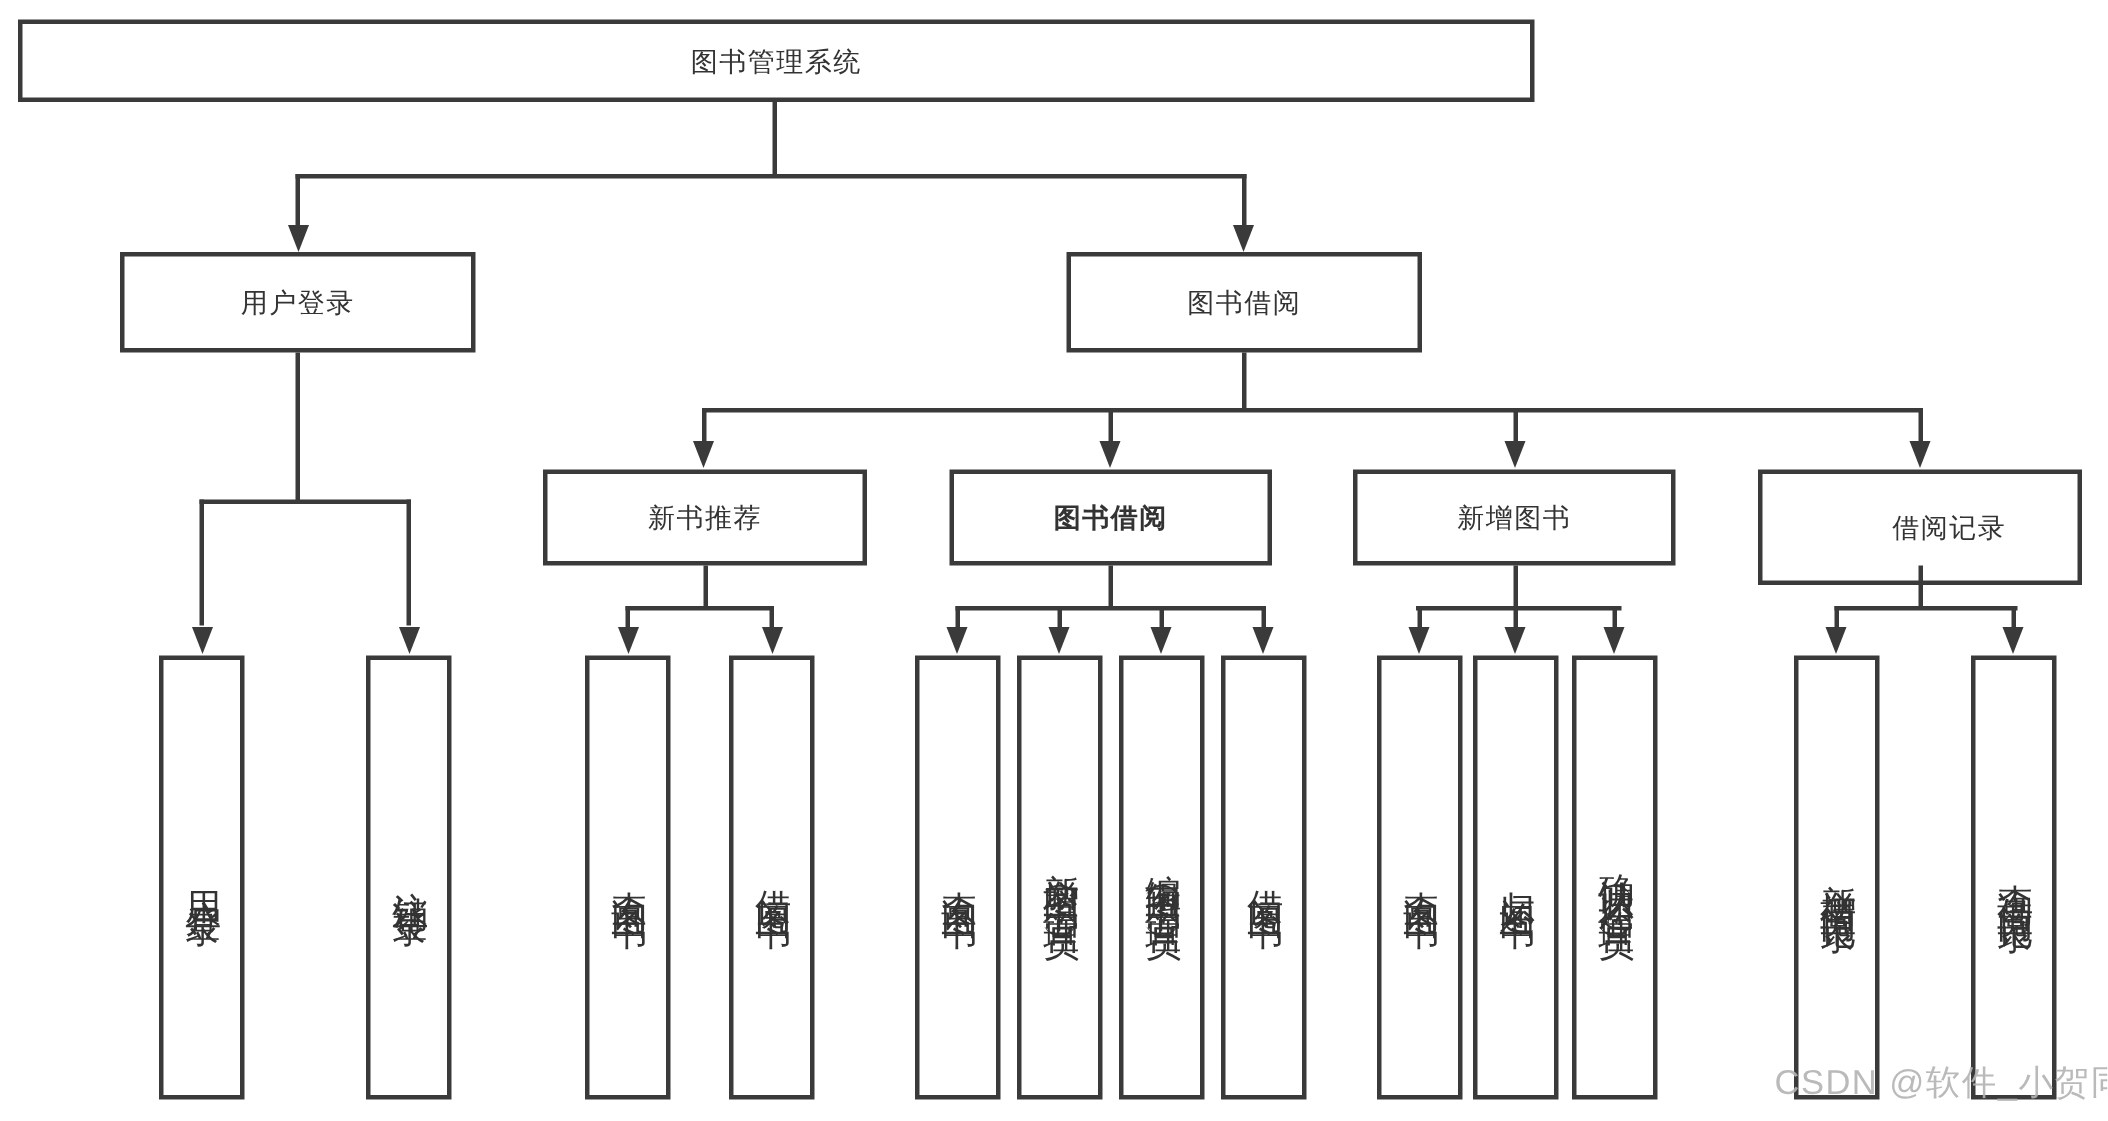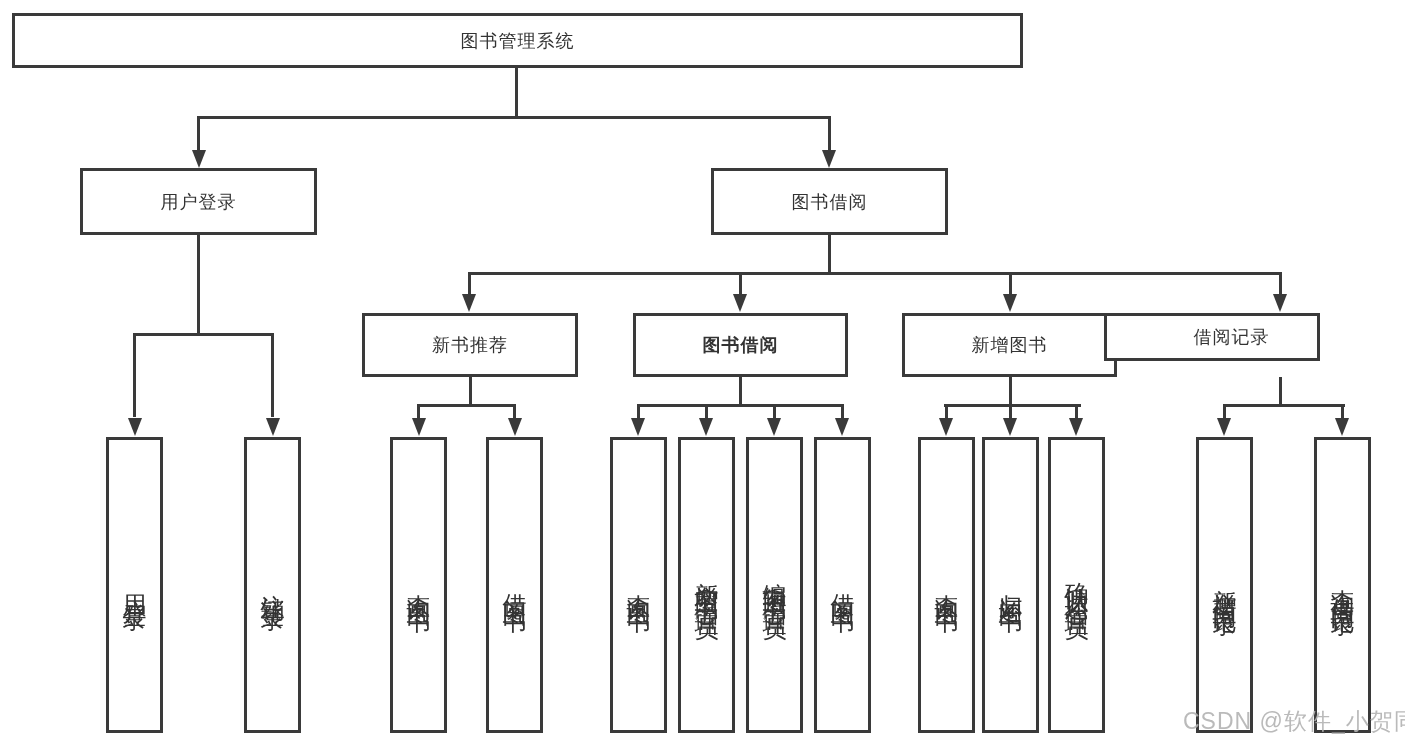--- a/index.html
+++ b/index.html
@@ -84,21 +84,21 @@
   <div class="vline" style="left:1009px;top:272px;height:22px;"></div>
   <div class="vline" style="left:1279px;top:272px;height:22px;"></div>
   <div class="arrow" style="left:462px;top:294px;"></div>
   <div class="arrow" style="left:733px;top:294px;"></div>
   <div class="arrow" style="left:1003px;top:294px;"></div>
   <div class="arrow" style="left:1273px;top:294px;"></div>
 
   <div class="node" style="left:362px;top:313px;width:216px;height:64px;">新书推荐</div>
   <div class="node" style="left:633px;top:313px;width:215px;height:64px;font-weight:bold;">图书借阅</div>
   <div class="node" style="left:902px;top:313px;width:215px;height:64px;">新增图书</div>
-  <div class="node" style="left:1104px;top:313px;width:216px;height:48px;padding-left:39px;">借阅记录</div>
+  <div class="node" style="left:1172px;top:313px;width:216px;height:77px;padding-left:39px;">借阅记录</div>
 
   <div class="vline" style="left:469px;top:377px;height:29px;"></div>
   <div class="hline" style="left:417px;top:404px;width:99px;"></div>
   <div class="vline" style="left:417px;top:404px;height:16px;"></div>
   <div class="vline" style="left:513px;top:404px;height:16px;"></div>
   <div class="arrow" style="left:412px;top:418px;"></div>
   <div class="arrow" style="left:508px;top:418px;"></div>
 
   <div class="vline" style="left:739px;top:377px;height:29px;"></div>
   <div class="hline" style="left:637px;top:404px;width:206px;"></div>

